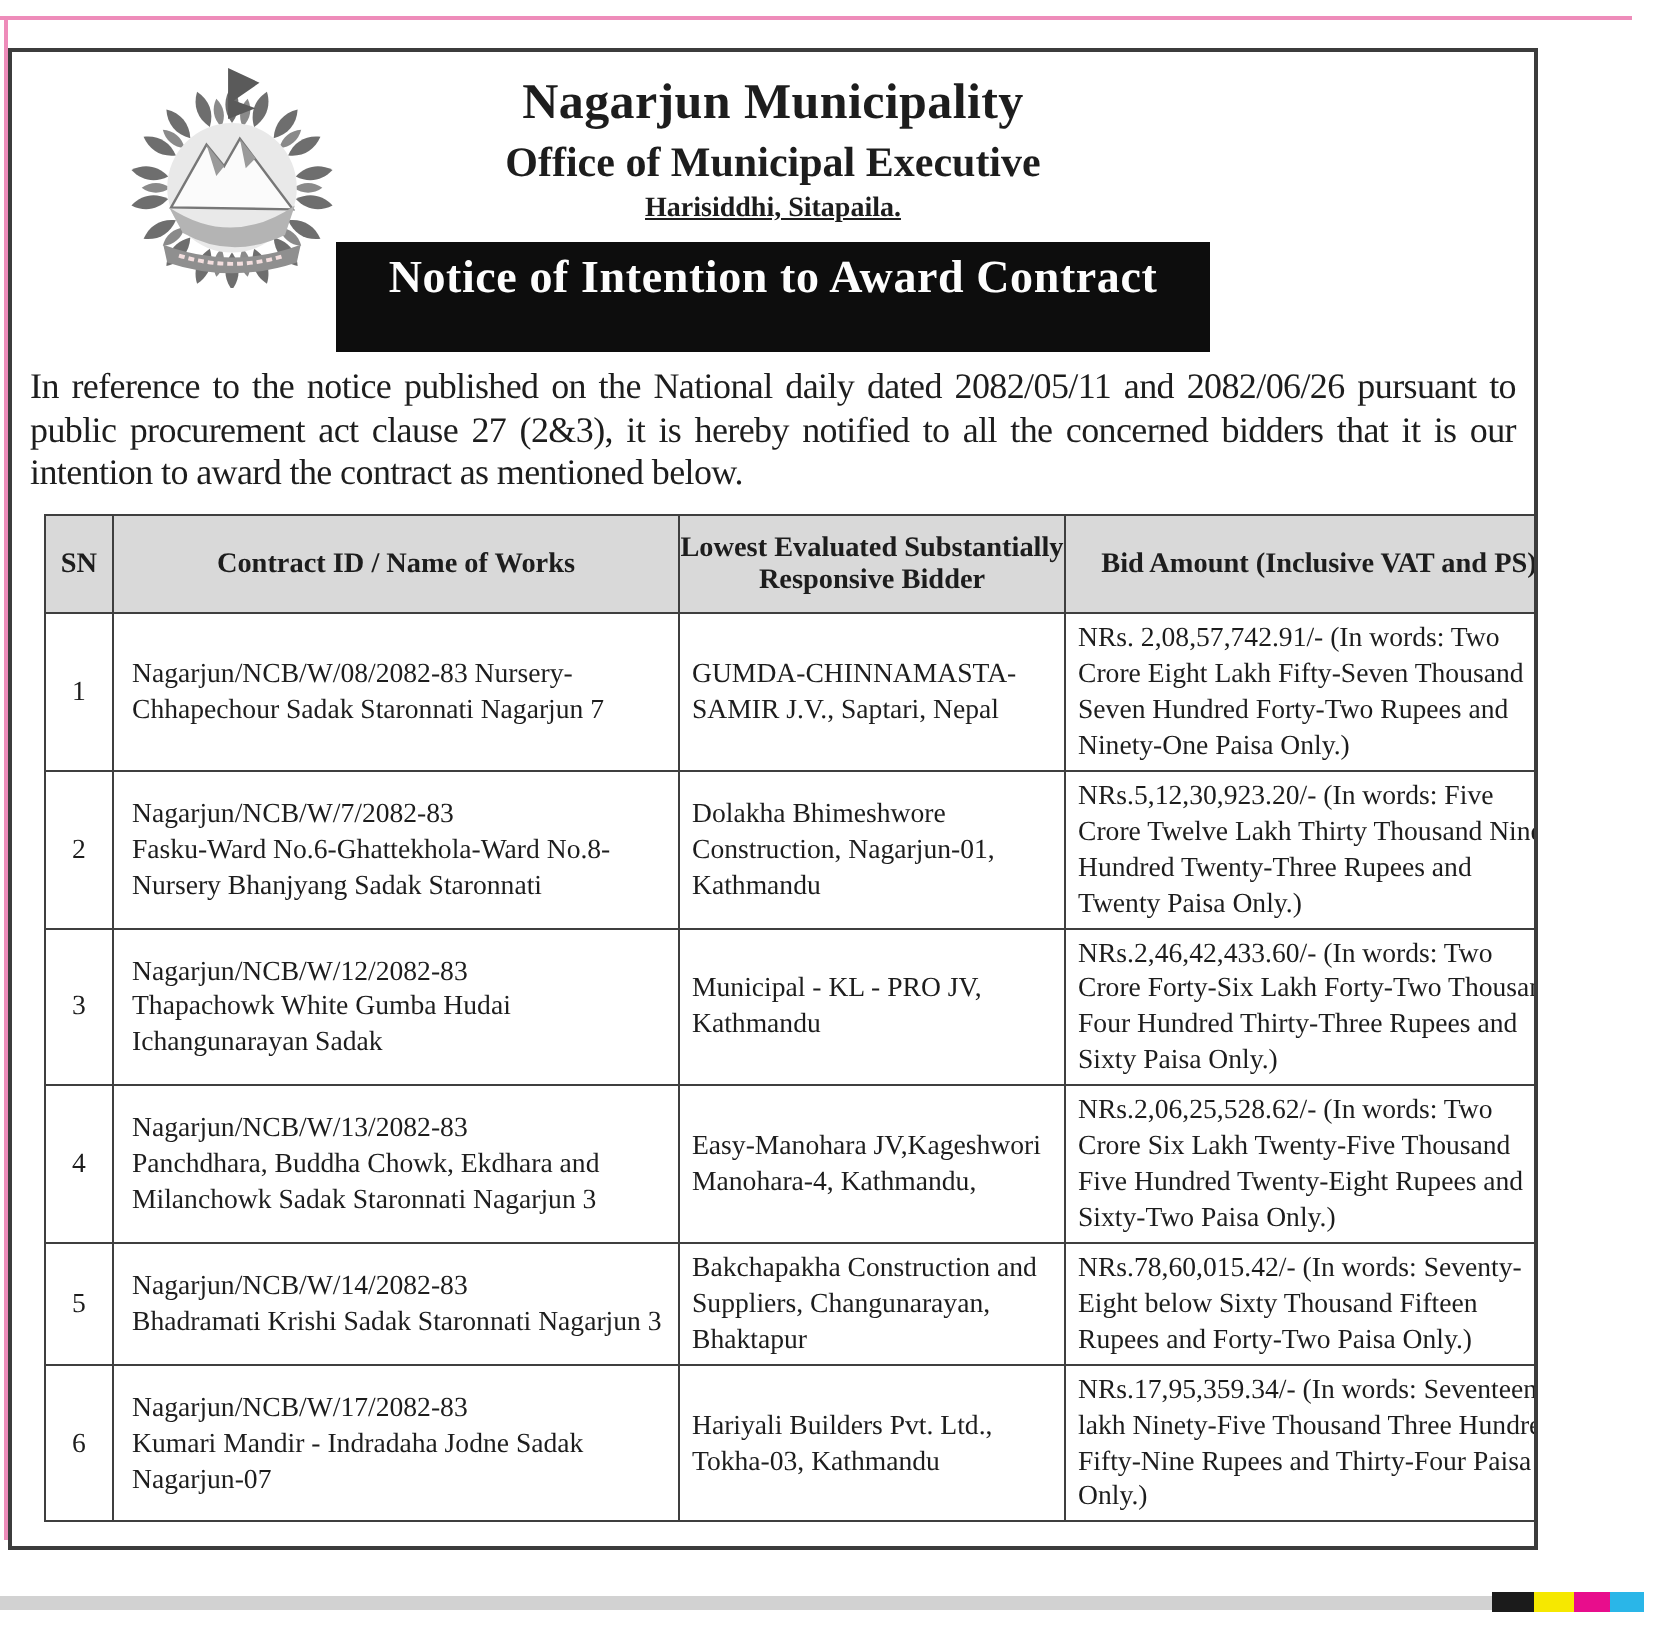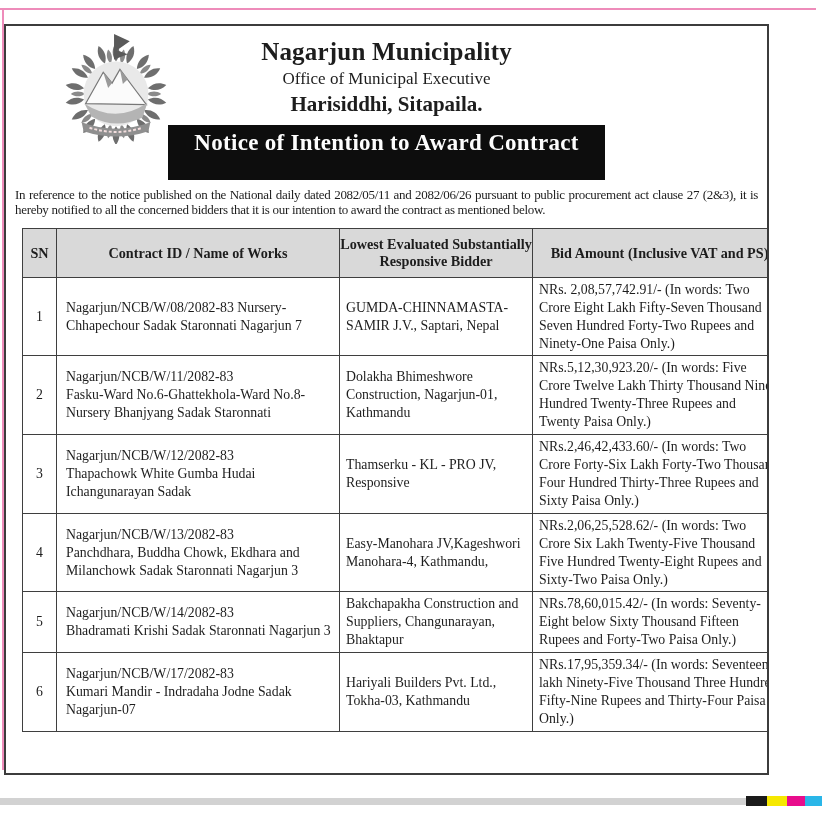--- a/index.html
+++ b/index.html
@@ -15,29 +15,29 @@
   
   .notice-box{
     position:absolute;left:4px;top:24px;width:765px;height:751px;
     border:2px solid #3c3c3c;box-sizing:border-box;background:#fff;overflow:hidden;
   }
 
   .header{position:relative;padding-top:12px;}
   .logo{position:absolute;left:56px;top:6px;width:108px;height:112px;}
   .header-text{text-align:center;}
   .muni-title{font-size:25px;font-weight:bold;line-height:1.1;letter-spacing:.2px;}
-  .office{font-size:17px;font-weight:normal;line-height:1.2;margin-top:3px;}
-  .address{font-size:21px;font-weight:bold;line-height:1.2;margin-top:3px;}
+  .office{font-size:21px;font-weight:bold;line-height:1.2;margin-top:3px;}
+  .address{font-size:14px;font-weight:bold;line-height:1.2;margin-top:3px;text-decoration:underline;}
   .banner{
     display:inline-block;margin-top:8px;background:#0d0d0d;color:#fdfdfd;
     font-size:23px;font-weight:bold;padding:5px 26px 24px;letter-spacing:.3px;
   }
   .pubdate{text-align:center;font-weight:bold;font-size:14px;margin-top:12px;}
   .intro{
-    margin:7px 9px 10px;font-size:13px;line-height:1.18;text-align:justify;
+    margin:7px 9px 10px;font-size:18px;line-height:1.18;text-align:justify;
     letter-spacing:-0.3px;
   }
 
   table.contracts{
     border-collapse:collapse;table-layout:fixed;width:764px;margin-left:16px;
     font-size:13.8px;
   }
   .contracts col.c-sn{width:34px;}
   .contracts col.c-contract{width:283px;}
   .contracts col.c-bidder{width:193px;}
@@ -152,30 +152,30 @@
     </thead>
     <tbody>
       <tr>
         <td class="sn">1</td>
         <td class="contract">Nagarjun/NCB/W/08/2082-83  Nursery-Chhapechour Sadak Staronnati Nagarjun 7</td>
         <td class="bidder">GUMDA-CHINNAMASTA-SAMIR J.V., Saptari, Nepal</td>
         <td class="bid">NRs. 2,08,57,742.91/- (In words: Two Crore Eight Lakh Fifty-Seven Thousand Seven Hundred Forty-Two Rupees and Ninety-One Paisa Only.)</td>
       </tr>
       <tr>
         <td class="sn">2</td>
-        <td class="contract">Nagarjun/NCB/W/11/2082-83
+        <td class="contract">Nagarjun/NCB/W/7/2082-83
 Fasku-Ward No.6-Ghattekhola-Ward No.8-Nursery Bhanjyang Sadak Staronnati</td>
         <td class="bidder">Dolakha Bhimeshwore Construction, Nagarjun-01, Kathmandu</td>
         <td class="bid">NRs.5,12,30,923.20/- (In words: Five Crore Twelve Lakh Thirty Thousand Nine Hundred Twenty-Three Rupees and Twenty Paisa Only.)</td>
       </tr>
       <tr>
         <td class="sn">3</td>
         <td class="contract">Nagarjun/NCB/W/12/2082-83
 Thapachowk White Gumba Hudai Ichangunarayan Sadak</td>
-        <td class="bidder">Thamserku - KL - PRO JV, Responsive</td>
+        <td class="bidder">Municipal - KL - PRO JV, Kathmandu</td>
         <td class="bid">NRs.2,46,42,433.60/- (In words: Two Crore Forty-Six Lakh Forty-Two Thousand Four Hundred Thirty-Three Rupees and Sixty Paisa Only.)</td>
       </tr>
       <tr>
         <td class="sn">4</td>
         <td class="contract">Nagarjun/NCB/W/13/2082-83
 Panchdhara, Buddha Chowk, Ekdhara and Milanchowk Sadak Staronnati Nagarjun 3</td>
         <td class="bidder">Easy-Manohara JV,Kageshwori Manohara-4, Kathmandu,</td>
         <td class="bid">NRs.2,06,25,528.62/- (In words: Two Crore Six Lakh Twenty-Five Thousand Five Hundred Twenty-Eight Rupees and Sixty-Two Paisa Only.)</td>
       </tr>
       <tr>

